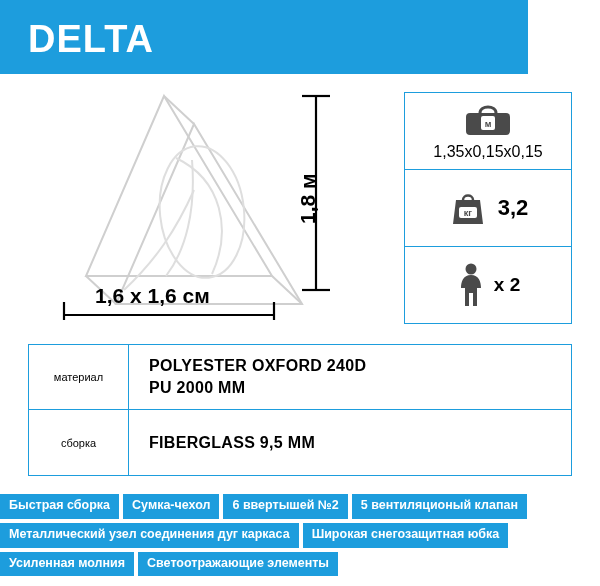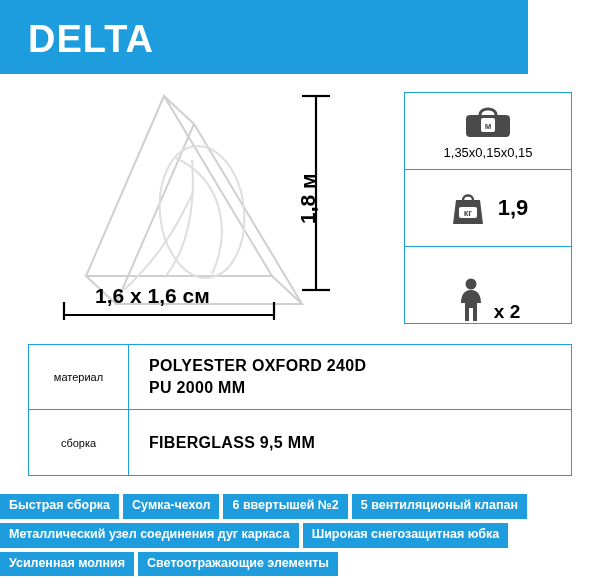--- a/index.html
+++ b/index.html
@@ -91,27 +91,26 @@
     height: 77px;
     border-bottom: 1px solid #1d9ddd;
     box-sizing: border-box;
     display: flex;
     align-items: center;
     justify-content: center;
   }
   .spec-row:last-child {
     border-bottom: none;
     height: 76px;
-    align-items: flex-end;
   }
   .spec-bag {
     flex-direction: column;
   }
   .spec-bag-text {
-    font-size: 13px;
+    font-size: 16px;
     color: #000000;
     margin-top: 4px;
     letter-spacing: 0px;
   }
   .spec-value {
     font-size: 22px;
     font-weight: bold;
     color: #000000;
     margin-left: 10px;
   }
@@ -250,21 +249,21 @@
         <div class="spec-bag-text">1,35х0,15х0,15</div>
       </div>
 
       <div class="spec-row">
         <svg width="40" height="40" viewBox="0 0 40 40">
           <path d="M8 12 L32 12 L35 36 L5 36 Z" fill="#4a4a4a"></path>
           <path d="M15 12 C15 6, 25 6, 25 12" fill="none" stroke="#4a4a4a" stroke-width="2.5"></path>
           <rect x="11" y="19" width="18" height="11" rx="2" fill="#ffffff"></rect>
           <text x="20" y="28" font-size="9" font-weight="bold" fill="#4a4a4a" text-anchor="middle" font-family="Liberation Sans, sans-serif">кг</text>
         </svg>
-        <div class="spec-value">1,9</div>
+        <div class="spec-value">3,2</div>
       </div>
 
       <div class="spec-row">
         <svg width="30" height="46" viewBox="0 0 30 46">
           <circle cx="15" cy="7" r="5.5" fill="#4a4a4a"></circle>
           <path d="M15 13 C7 13, 5 20, 5 26 L9 26 L9 44 L13 44 L13 31 L17 31 L17 44 L21 44 L21 26 L25 26 C25 20, 23 13, 15 13 Z" fill="#4a4a4a"></path>
         </svg>
         <div class="spec-value-small">х 2</div>
       </div>
 

